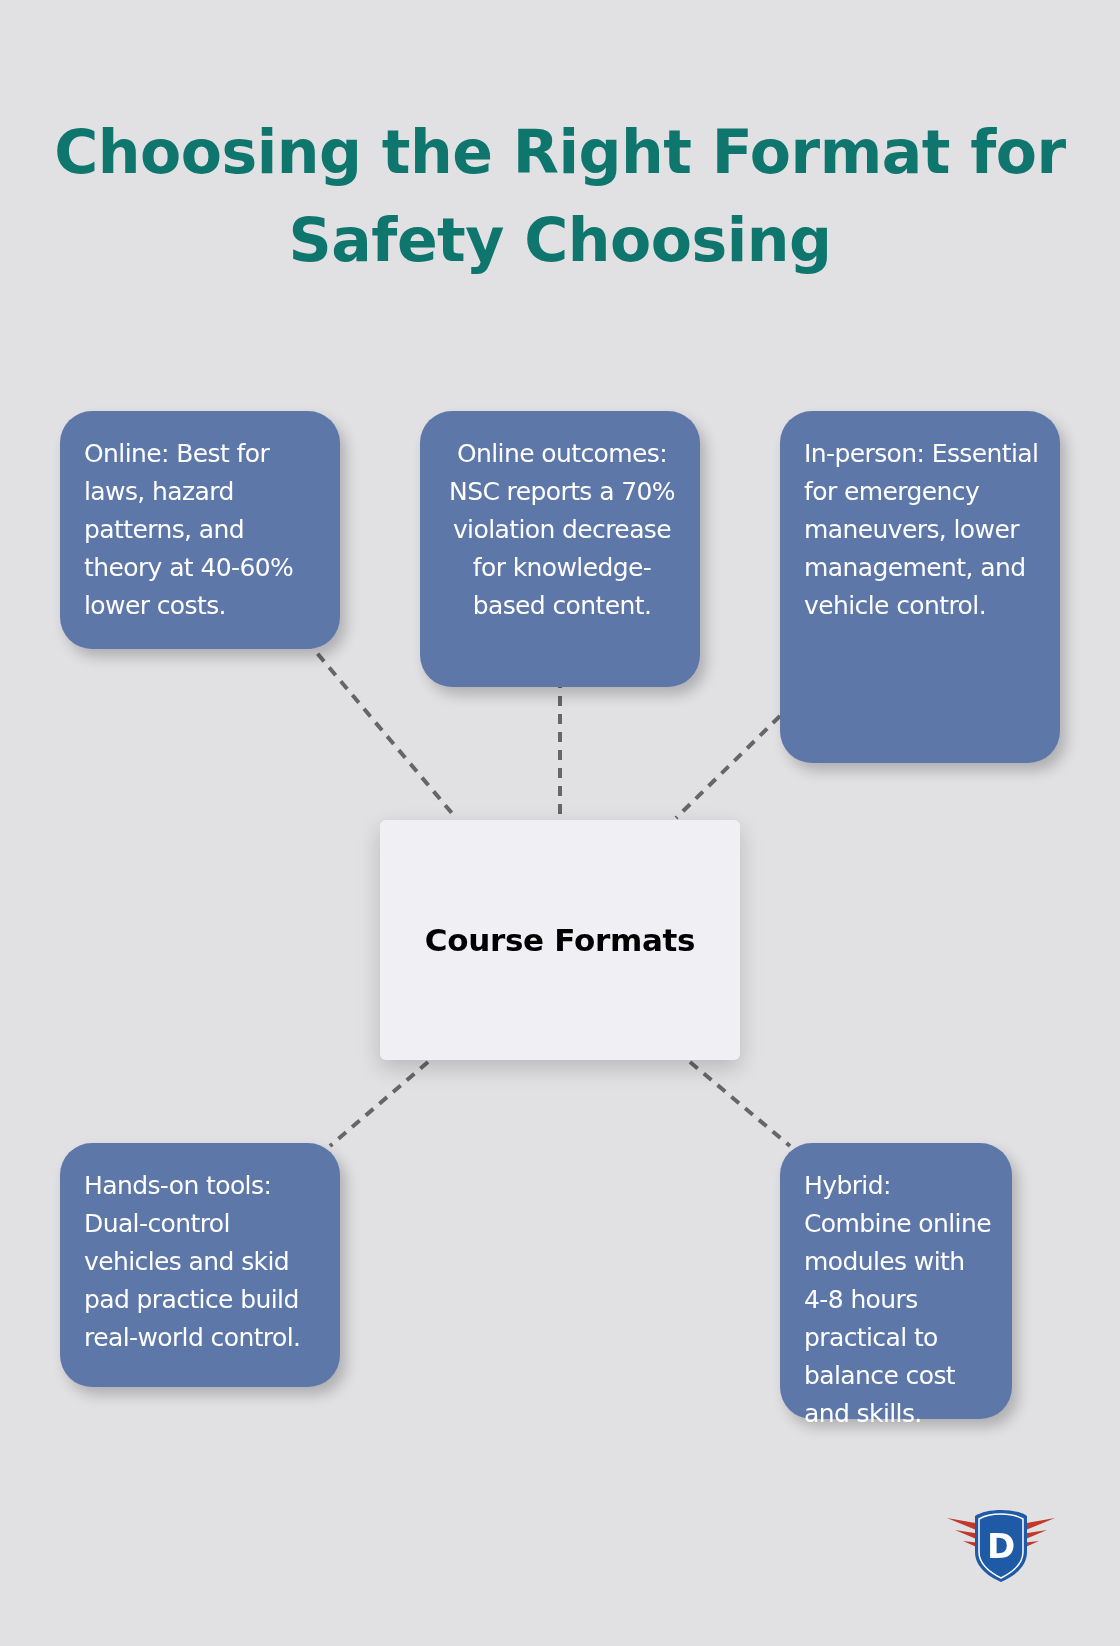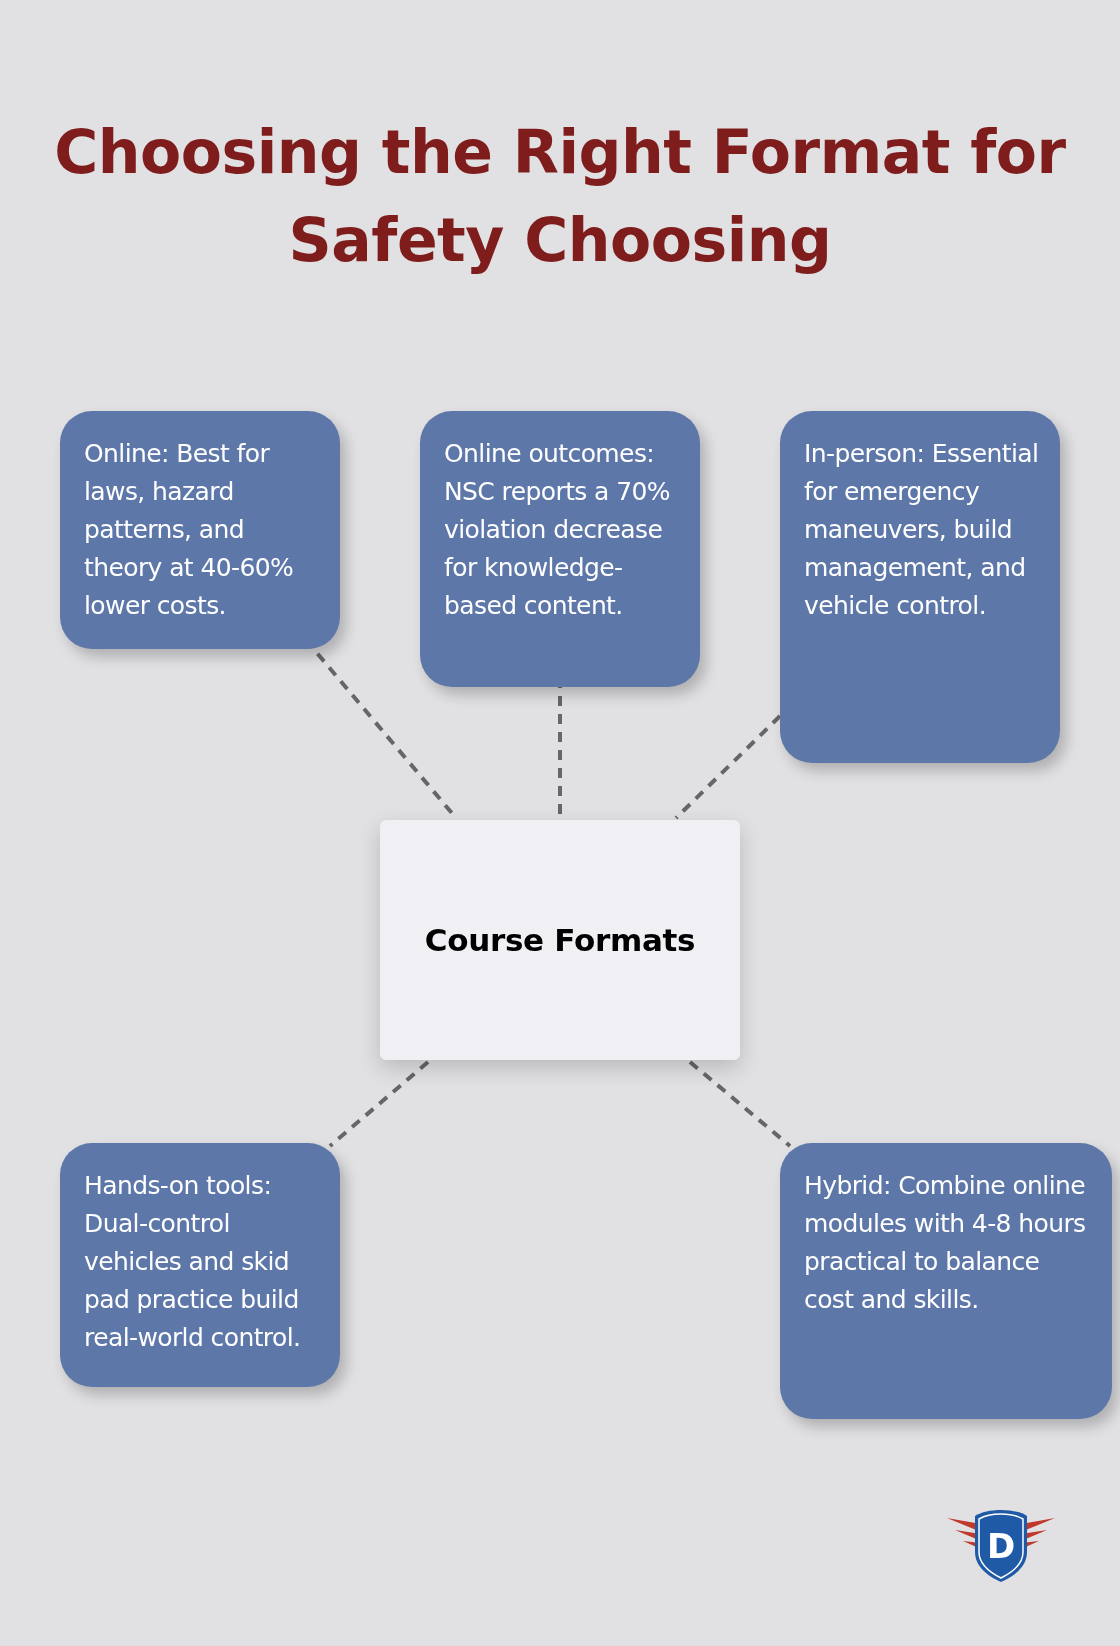--- a/index.html
+++ b/index.html
@@ -17,21 +17,21 @@
     .title {
       position: absolute;
       left: 0;
       top: 108px;
       width: 1120px;
       text-align: center;
       font-family: "DejaVu Sans", sans-serif;
       font-weight: bold;
       font-size: 60px;
       line-height: 88px;
-      color: #7f1d1d;
+      color: #0f766e;
       letter-spacing: -0.5px;
     }
     .title span { display: block; }
     svg.connectors {
       position: absolute;
       left: 0;
       top: 0;
       width: 1120px;
       height: 1646px;
     }
@@ -43,24 +43,24 @@
       color: #ffffff;
       box-sizing: border-box;
       padding: 24px 20px 24px 24px;
       font-family: "DejaVu Sans", sans-serif;
       font-size: 25px;
       line-height: 38px;
       letter-spacing: -0.6px;
       margin-top: 13px;
     }
     .card.c1 { left: 60px; top: 398px; width: 280px; height: 238px; }
-    .card.c2 { left: 420px; top: 398px; width: 280px; height: 276px; }
+    .card.c2 { left: 420px; top: 398px; width: 280px; height: 276px; text-align: center; }
     .card.c3 { left: 780px; top: 398px; width: 280px; height: 352px; }
     .card.c4 { left: 60px; top: 1130px; width: 280px; height: 244px; }
-    .card.c5 { left: 780px; top: 1130px; width: 332px; height: 276px; }
+    .card.c5 { left: 780px; top: 1130px; width: 232px; height: 276px; }
     .center {
       position: absolute;
       left: 380px;
       top: 820px;
       width: 360px;
       height: 240px;
       background: #f0f0f4;
       border-radius: 6px;
       box-shadow: 0 8px 22px rgba(0,0,0,0.18);
       display: flex;
@@ -100,21 +100,21 @@
   </g>
 </svg>
 
 <div class="card c1">
   <span>Online: Best for laws, hazard patterns, and theory at 40-60% lower costs.</span>
 </div>
 <div class="card c2">
   <span>Online outcomes: NSC reports a 70% violation decrease for knowledge-based content.</span>
 </div>
 <div class="card c3">
-  <span>In-person: Essential for emergency maneuvers, build management, and vehicle control.</span>
+  <span>In-person: Essential for emergency maneuvers, lower management, and vehicle control.</span>
 </div>
 
 <div class="center">
   <span class="center-label">Course Formats</span>
 </div>
 
 <div class="card c4">
   <span>Hands-on tools: Dual-control vehicles and skid pad practice build real-world control.</span>
 </div>
 <div class="card c5">

